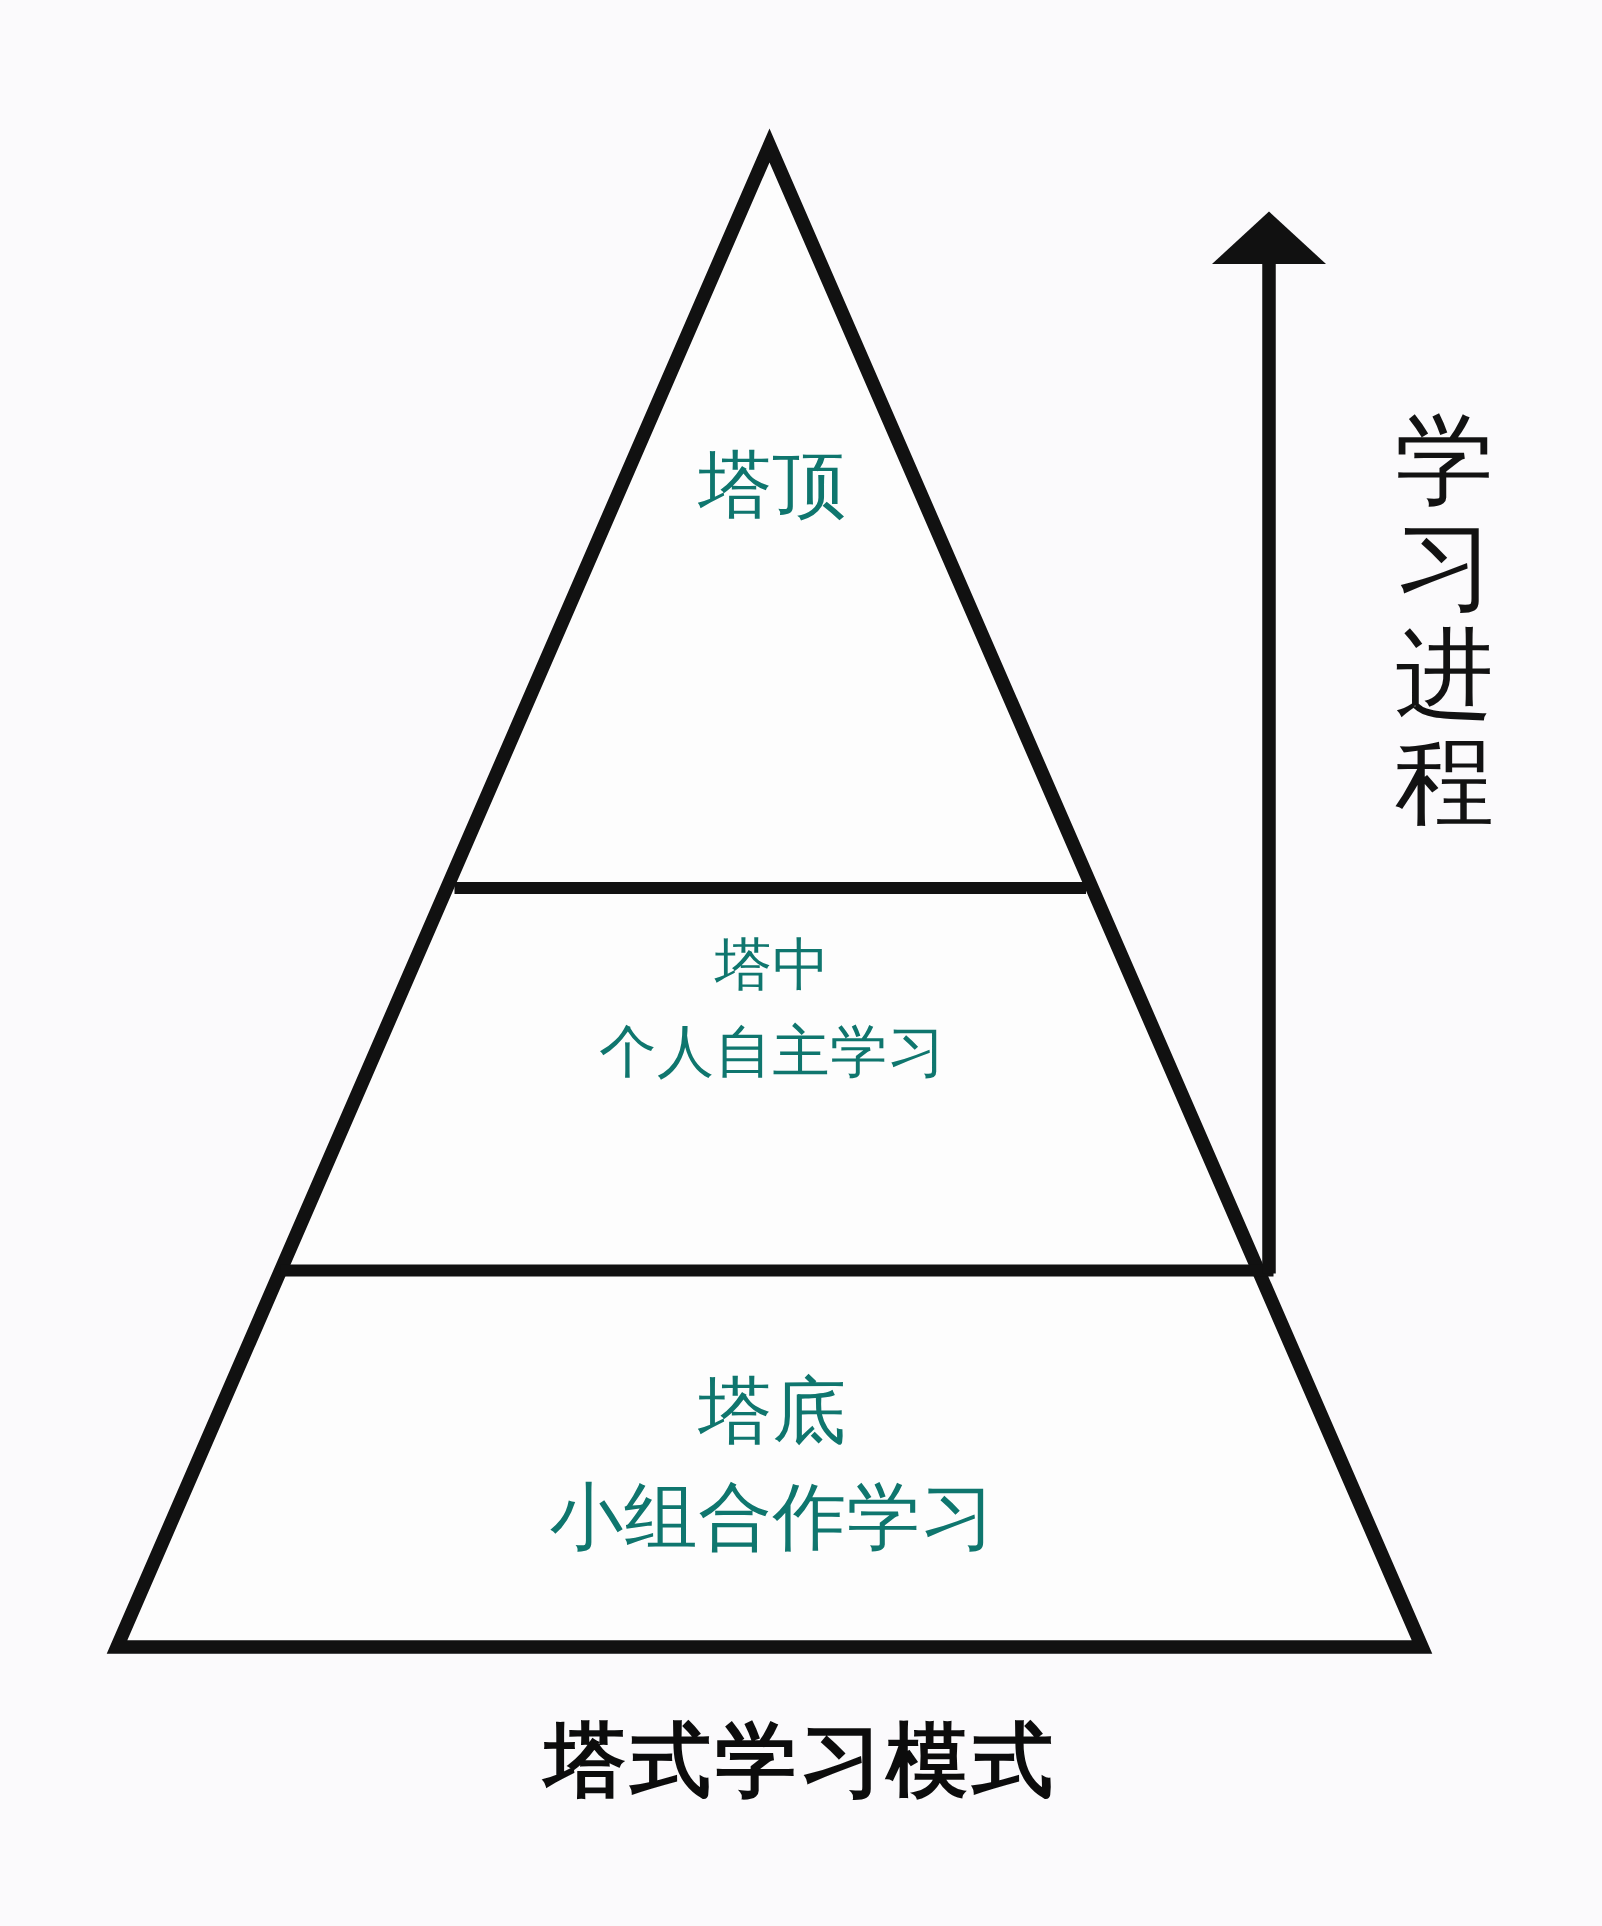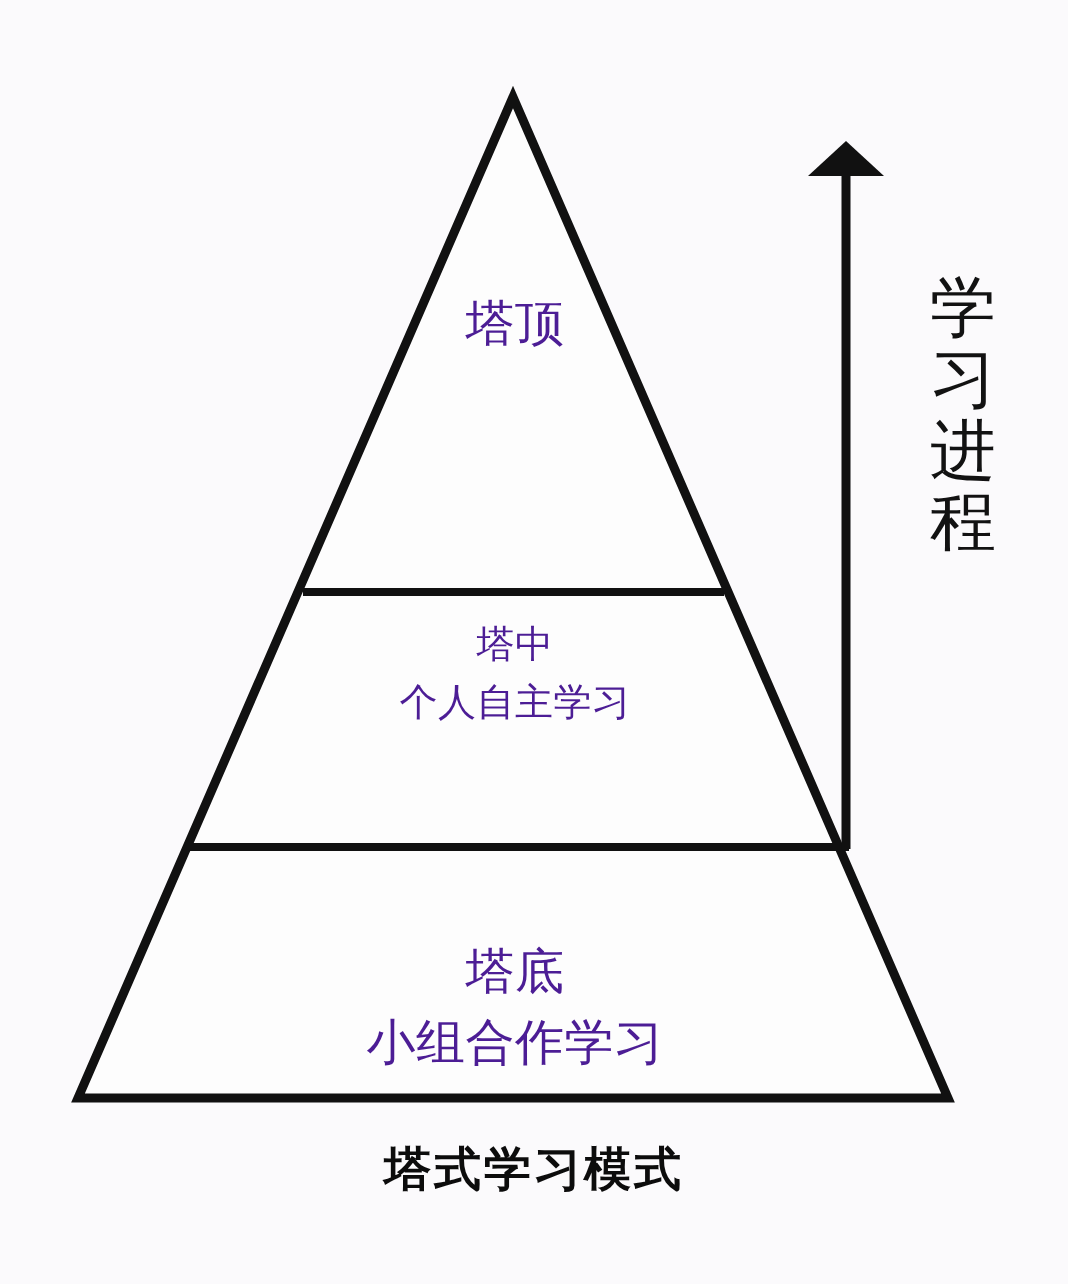--- a/index.html
+++ b/index.html
@@ -23,21 +23,21 @@
   #diagram-svg {
     position: absolute;
     left: 0;
     top: 0;
     width: 1068px;
     height: 1284px;
   }
   .tier-text {
     position: absolute;
     text-align: center;
-    color: #4c1d95;
+    color: #0f766e;
     font-family: "Liberation Serif", "DejaVu Serif", serif;
     line-height: 1.16;
     white-space: nowrap;
     letter-spacing: 0.5px;
     user-select: none;
   }
   #tier-top-text {
     left: 0;
     width: 1030px;
     top: 296px;
@@ -47,21 +47,20 @@
     left: 0;
     width: 1030px;
     top: 622px;
     font-size: 38px;
   }
   #tier-bottom-text {
     left: 0;
     width: 1030px;
     top: 913px;
     font-size: 49px;
-    margin-top: 31px;
   }
   .tier-line {
     display: block;
   }
   #tier-top-text .tier-line { padding-bottom: 10px; }
   #tier-middle-text .tier-line:first-child { padding-bottom: 14px; }
   #tier-bottom-text .tier-line:first-child { padding-bottom: 14px; }
 
   #progress-label {
     position: absolute;
@@ -77,21 +76,21 @@
   }
   #progress-label .vchar {
     display: block;
   }
   #caption {
     position: absolute;
     left: 0;
     width: 1068px;
     top: 1138px;
     text-align: center;
-    font-size: 47px;
+    font-size: 54px;
     font-weight: bold;
     color: #0c0c0c;
     letter-spacing: 3px;
     font-family: "DejaVu Sans", "Liberation Sans", sans-serif;
     user-select: none;
   }
 </style>
 </head>
 <body>
 

